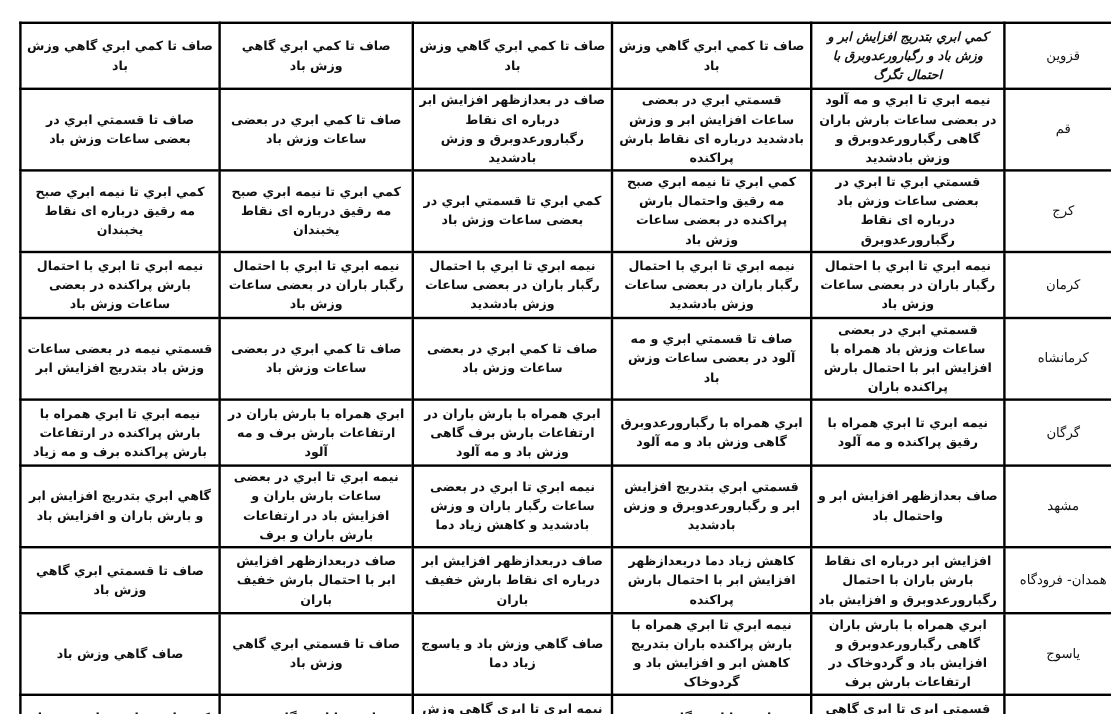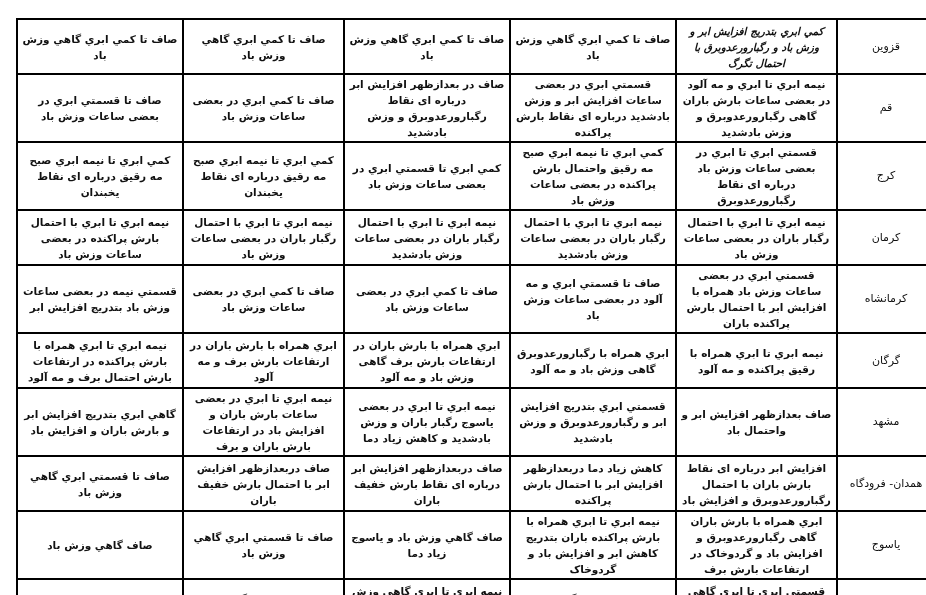--- a/index.html
+++ b/index.html
@@ -74,27 +74,27 @@
       <td>صاف تا كمي ابري در بعضی ساعات وزش باد</td>
       <td>صاف تا كمي ابري در بعضی ساعات وزش باد</td>
       <td>قسمتي نيمه در بعضی ساعات وزش باد بتدريج افزايش ابر</td>
     </tr>
     <tr>
       <td class="city">گرگان</td>
       <td>نيمه ابري تا ابري همراه با رقيق پراكنده و مه آلود</td>
       <td>ابري همراه با رگبارورعدوبرق گاهی وزش باد و مه آلود</td>
       <td>ابري همراه با بارش باران در ارتفاعات بارش برف گاهی وزش باد و مه آلود</td>
       <td>ابري همراه با بارش باران در ارتفاعات بارش برف و مه آلود</td>
-      <td>نيمه ابري تا ابري همراه با بارش پراكنده در ارتفاعات بارش احتمال برف و مه آلود</td>
+      <td>نيمه ابري تا ابري همراه با بارش پراكنده در ارتفاعات بارش پراكنده برف و مه زياد</td>
     </tr>
     <tr>
       <td class="city">مشهد</td>
       <td>صاف بعدازظهر افزايش ابر و واحتمال باد</td>
       <td>قسمتي ابري بتدريج افزايش ابر و رگبارورعدوبرق و وزش بادشديد</td>
-      <td>نيمه ابري تا ابري در بعضی ياسوج رگبار باران و وزش بادشديد و كاهش زياد دما</td>
+      <td>نيمه ابري تا ابري در بعضی ساعات رگبار باران و وزش بادشديد و كاهش زياد دما</td>
       <td>نيمه ابري تا ابري در بعضی ساعات بارش باران و افزايش باد در ارتفاعات بارش باران و برف</td>
       <td>گاهي ابري بتدريج افزايش ابر و بارش باران و افزايش باد</td>
     </tr>
     <tr>
       <td class="city">همدان- فرودگاه</td>
       <td>افزايش ابر درباره ای نقاط بارش باران با احتمال رگبارورعدوبرق و افزايش باد</td>
       <td>كاهش زياد دما دربعدازظهر افزايش ابر با احتمال بارش پراكنده</td>
       <td>صاف دربعدازظهر افزايش ابر درباره ای نقاط بارش خفيف باران</td>
       <td>صاف دربعدازظهر افزايش ابر با احتمال بارش خفيف باران</td>
       <td>صاف تا قسمتي ابري گاهي وزش باد</td>

